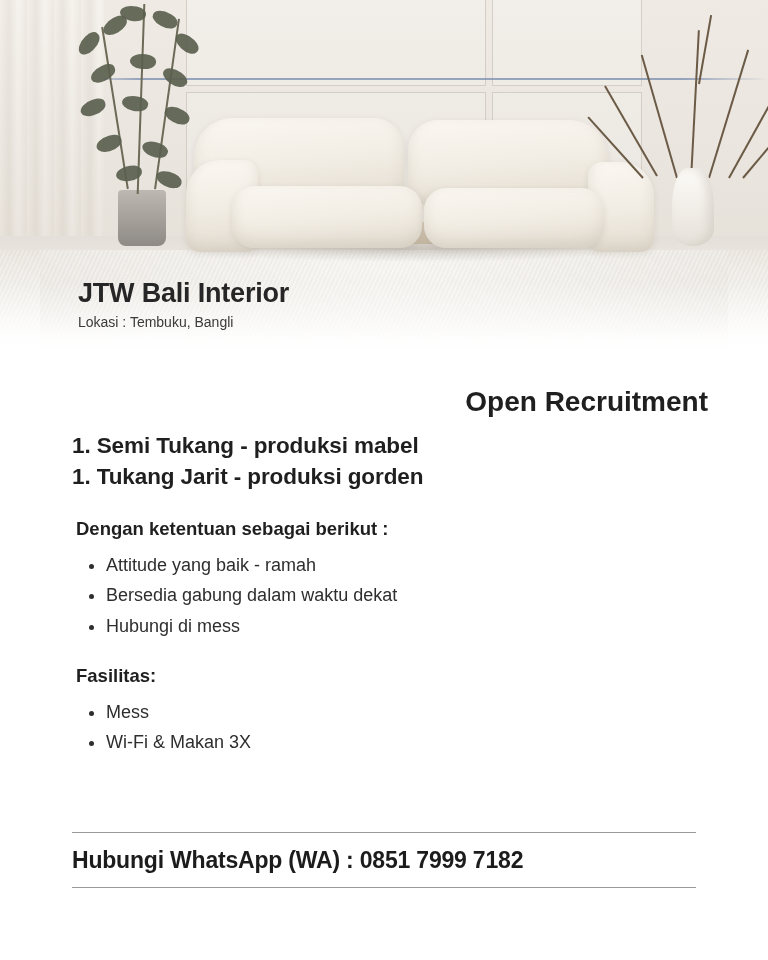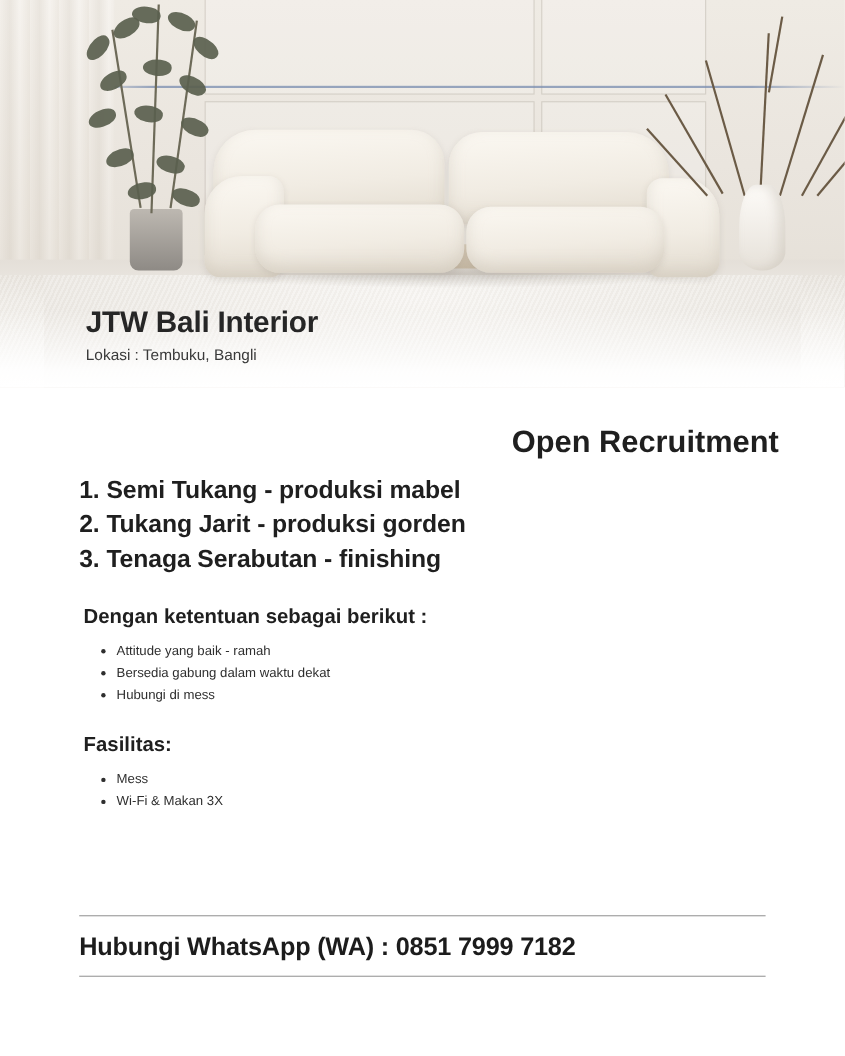--- a/index.html
+++ b/index.html
@@ -208,21 +208,21 @@
     font-weight: 700;
     color: #1f1f1f;
     margin: 6px 0 10px 4px;
   }
   .bullets {
     margin: 0 0 24px 34px;
     padding: 0;
     list-style: disc;
   }
   .bullets li {
-    font-size: 12px;
+    font-size: 18px;
     color: #2e2e2e;
     line-height: 1.68;
   }
   .section-title.fac { margin-top: 6px; }
   .bullets.fac { margin-bottom: 0; }
 
   .contact-wrap {
     position: absolute;
     left: 72px; right: 72px; bottom: 72px;
   }
@@ -311,22 +311,21 @@
       <div class="brand-sub">Lokasi : Tembuku, Bangli</div>
     </div>
   </div>
 
   <div class="body">
 
     <div class="headline">Open Recruitment</div>
 
     <ul class="jobs">
       <li>1. Semi Tukang - produksi mabel</li>
-      <li>2. Tukang Jarit - produksi gorden</li>
-      <li>3. Tenaga Serabutan - finishing</li>
+      <li>1. Tukang Jarit - produksi gorden</li>
     </ul>
 
     <div class="section-title">Dengan ketentuan sebagai berikut :</div>
     <ul class="bullets">
       <li>Attitude yang baik - ramah</li>
       <li>Bersedia gabung dalam waktu dekat</li>
       <li>Hubungi di mess</li>
     </ul>
 
     <div class="section-title fac">Fasilitas:</div>

